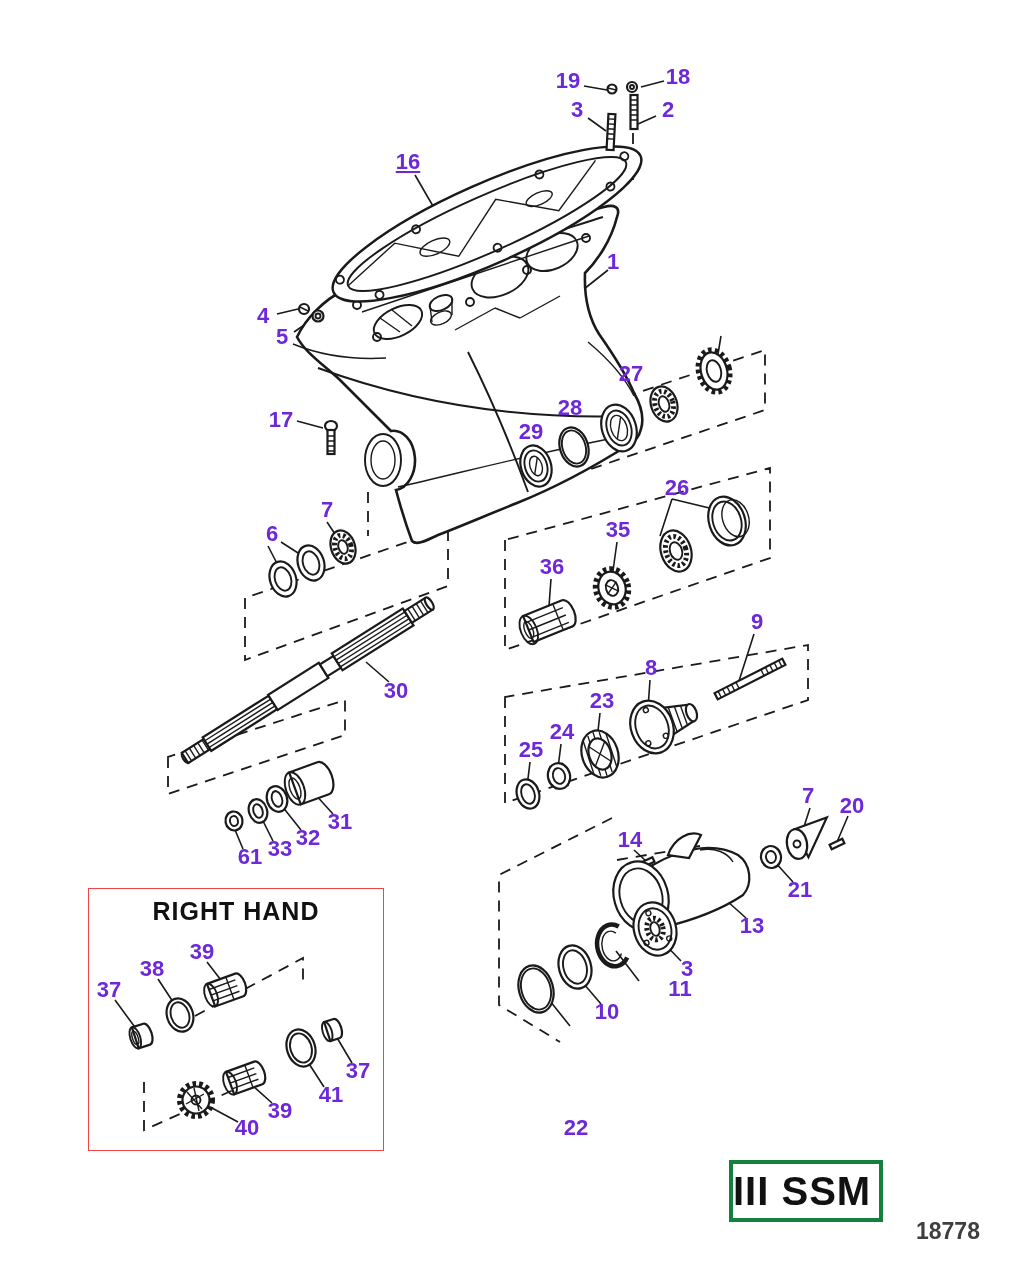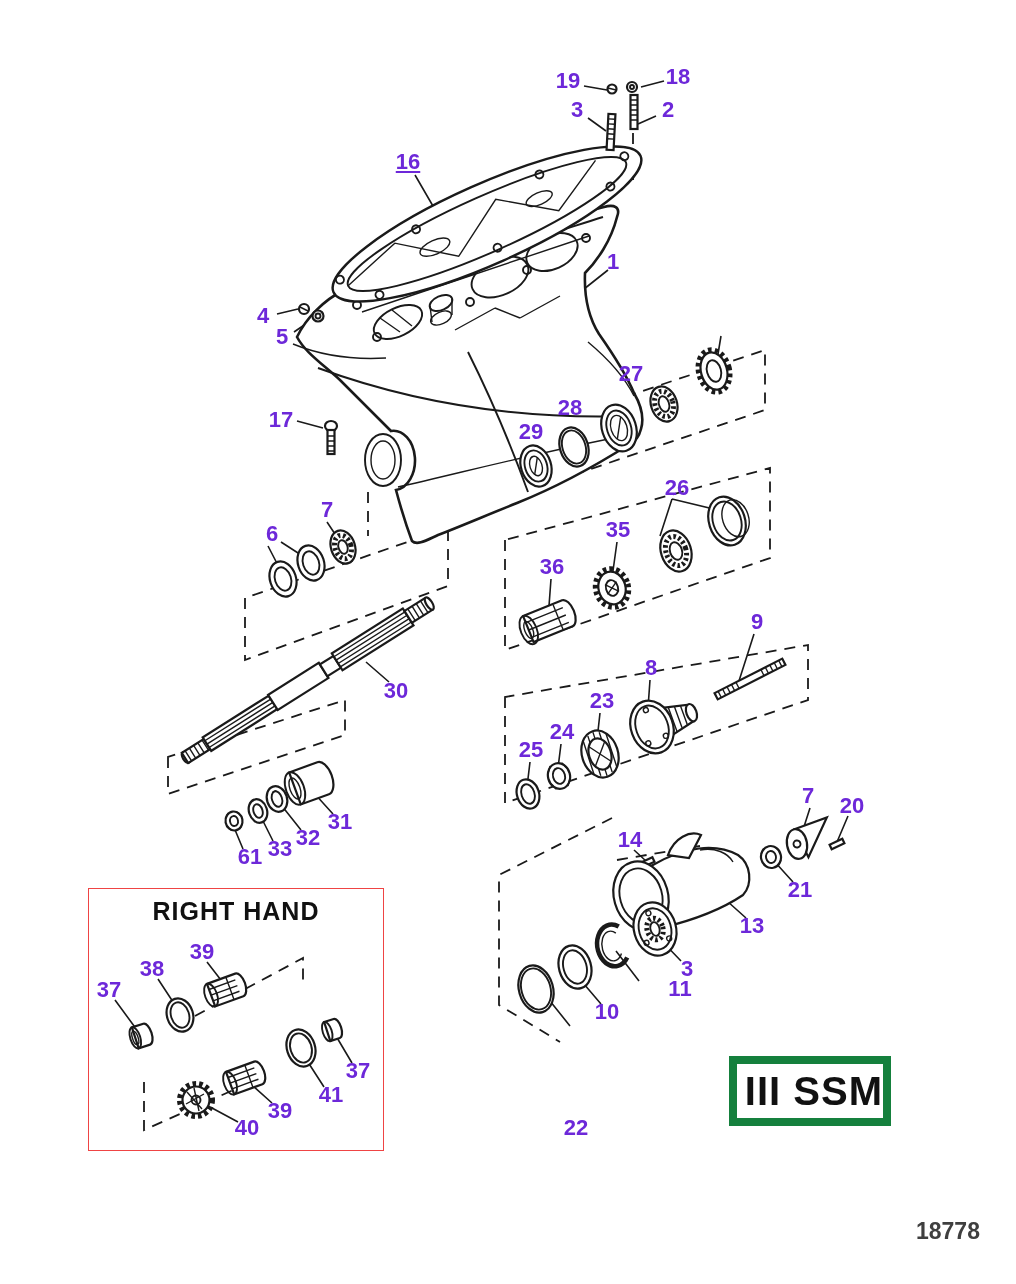--- a/index.html
+++ b/index.html
@@ -12,22 +12,22 @@
   .t{fill:none;stroke:#1a1a1a;stroke-width:1.4;}
   .d{fill:none;stroke:#1a1a1a;stroke-width:1.8;stroke-dasharray:11 8;}
   .ld{fill:none;stroke:#1a1a1a;stroke-width:1.6;}
   .teeth{fill:none;stroke:#1a1a1a;stroke-width:6;stroke-dasharray:3.5 3;}
   .roll{fill:none;stroke:#1a1a1a;stroke-width:5;stroke-dasharray:2.5 2.6;}
   
   .inset{position:absolute;left:88px;top:888px;width:294px;height:261px;border:1px solid #ef4444;
          z-index:1;background:#fff;}
   .inset-title{position:absolute;left:50%;top:8px;transform:translateX(-50%);
          font-size:25px;font-weight:700;letter-spacing:1px;color:#111;white-space:nowrap;}
-  .stamp{position:absolute;left:729px;top:1056px;width:146px;height:54px;border:8px solid #15803d;
-         z-index:3;background:#fff;display:flex;align-items:center;justify-content:flex-end;}
+  .stamp{position:absolute;left:729px;top:1160px;width:146px;height:54px;border:4px solid #15803d;
+         z-index:3;background:#fff;display:flex;align-items:center;justify-content:flex-start;}
   .stamp span{font-size:40px;font-weight:800;letter-spacing:1px;color:#111;}
   .drawing-number{position:absolute;left:916px;top:1218px;z-index:3;font-size:23px;
          font-weight:700;color:#3f3f3f;}
   #callout-layer{position:absolute;left:0;top:0;width:100%;height:100%;z-index:4;pointer-events:none;}
   .callout{position:absolute;transform:translate(-50%,-50%);font-size:22px;font-weight:700;color:#6d28d9;
          background:rgba(255,255,255,.0);line-height:1;}
 </style>
 </head>
 <body>
 

